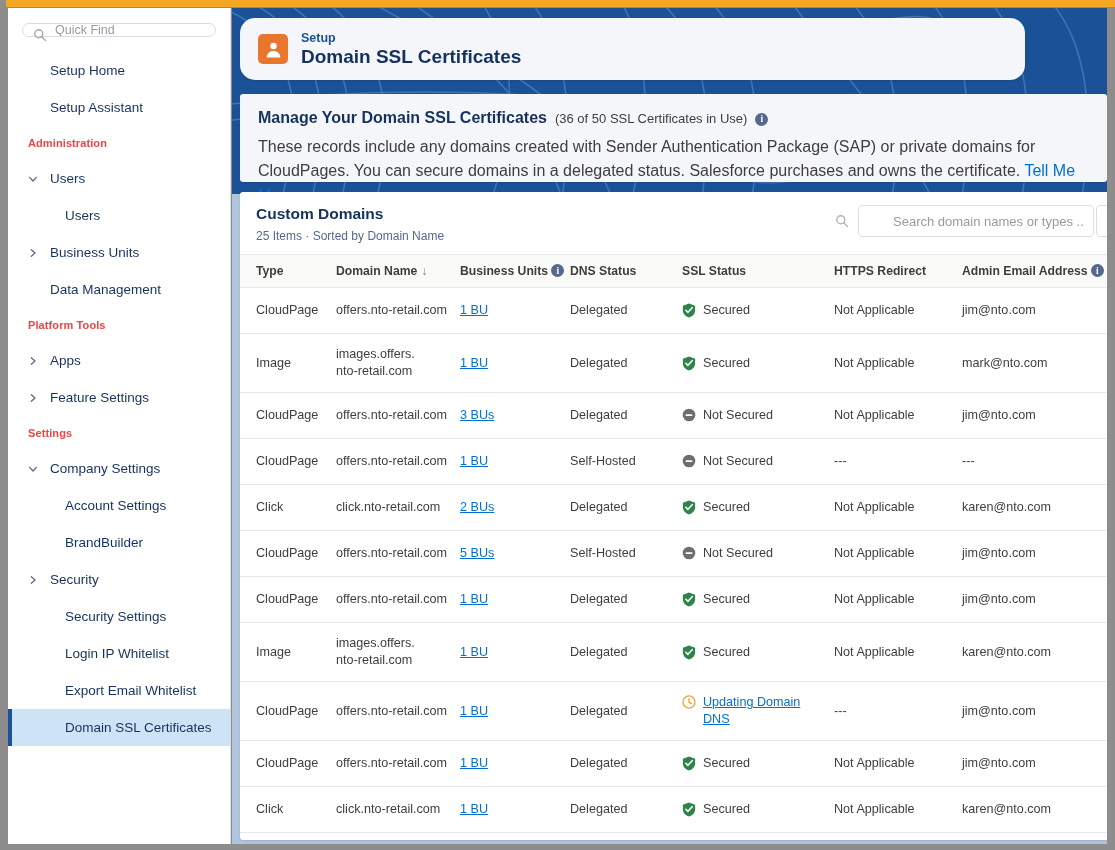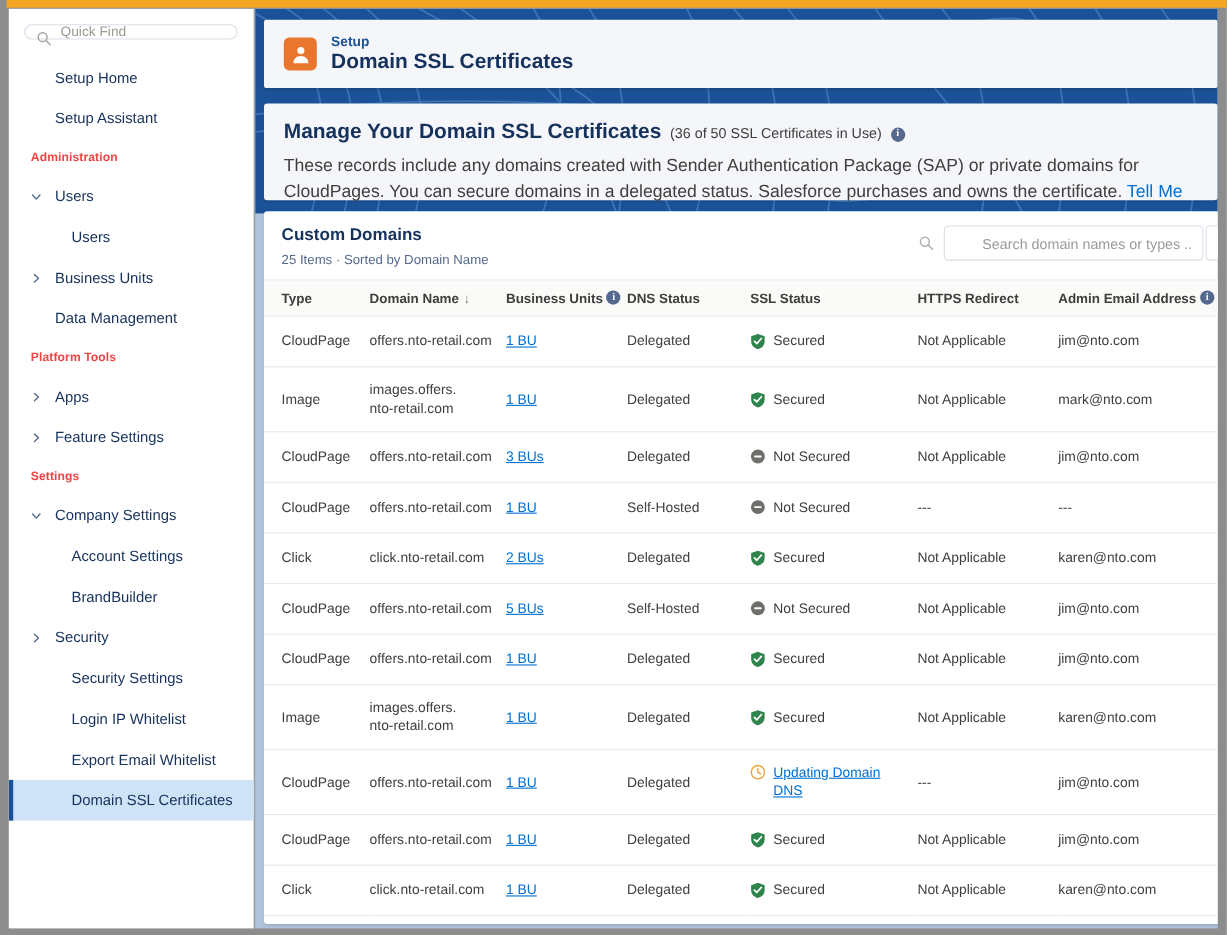--- a/index.html
+++ b/index.html
@@ -97,23 +97,23 @@
   .bluebg {
     position: absolute; left: 0; top: 0;
     width: 875px; height: 186px;
     background: #1b5297;
     overflow: hidden;
   }
   .bluebg svg { position: absolute; left: 0; top: 0; }
 
   .setup-card {
     position: absolute; left: 8px; top: 10px;
-    width: 867px; height: 62px;
+    width: 785px; height: 62px;
     background: #f4f6f9;
-    border-radius: 2px;
+    border-radius: 15px;
     display: flex; align-items: center;
     padding-left: 18px;
     box-shadow: 0 1px 2px rgba(0,0,0,.12);
   }
   .setup-avatar {
     width: 30px; height: 30px;
     background: #e8762d;
     border-radius: 5px;
     display: flex; align-items: center; justify-content: center;
     flex: 0 0 auto;
@@ -133,21 +133,21 @@
     width: 867px; height: 88px;
     background: #f4f6f9;
     border-radius: 3px;
     padding: 15px 18px 0 18px;
     box-shadow: 0 1px 2px rgba(0,0,0,.10);
   }
   .ib-head {
     display: flex; align-items: baseline; gap: 8px;
     margin-bottom: 8px;
   }
-  .ib-title { font-size: 19px; font-weight: bold; color: #16325c; }
+  .ib-title { font-size: 16px; font-weight: bold; color: #16325c; }
   .ib-count { font-size: 13px; color: #3e3e3c; }
   .ib-body {
     font-size: 16px; color: #3e3e3c; line-height: 1.52;
     max-width: 832px;
   }
   .link { color: #0070d2; text-decoration: none; cursor: pointer; }
   .info-dot {
     display: inline-flex; align-items:center; justify-content:center;
     width: 13px; height: 13px; border-radius: 50%;
     background: #54698d; color: #fff;

